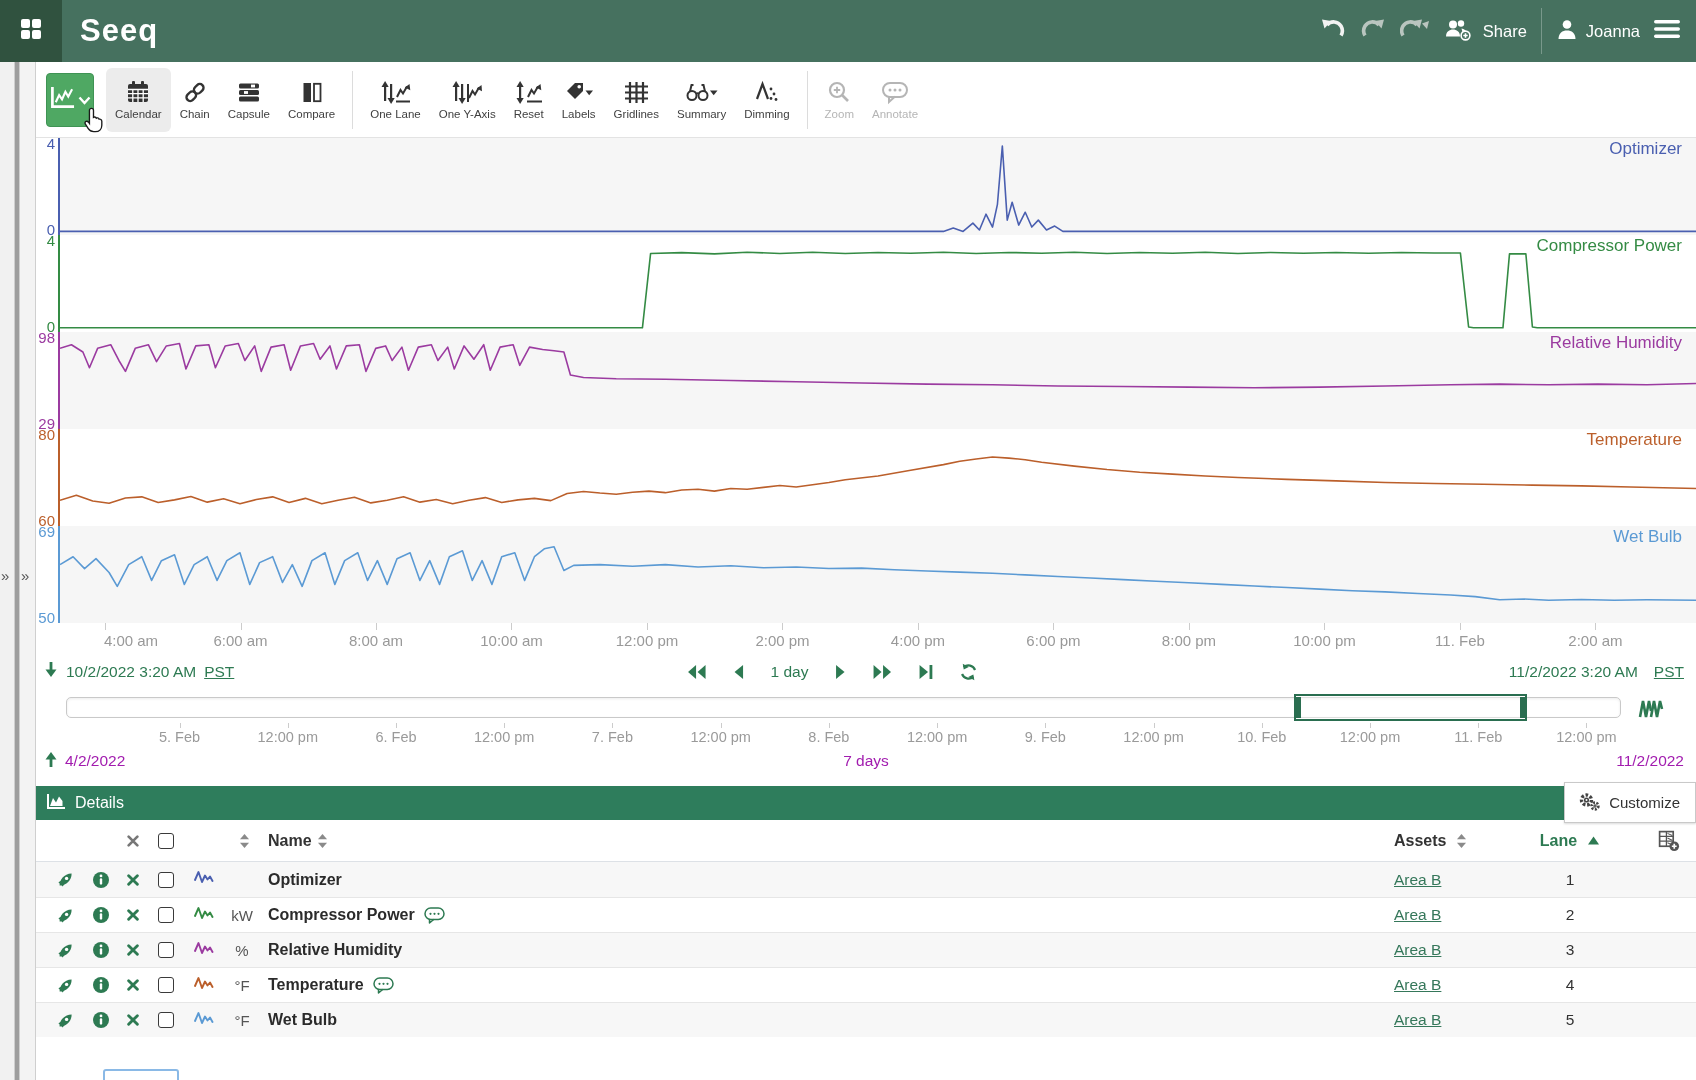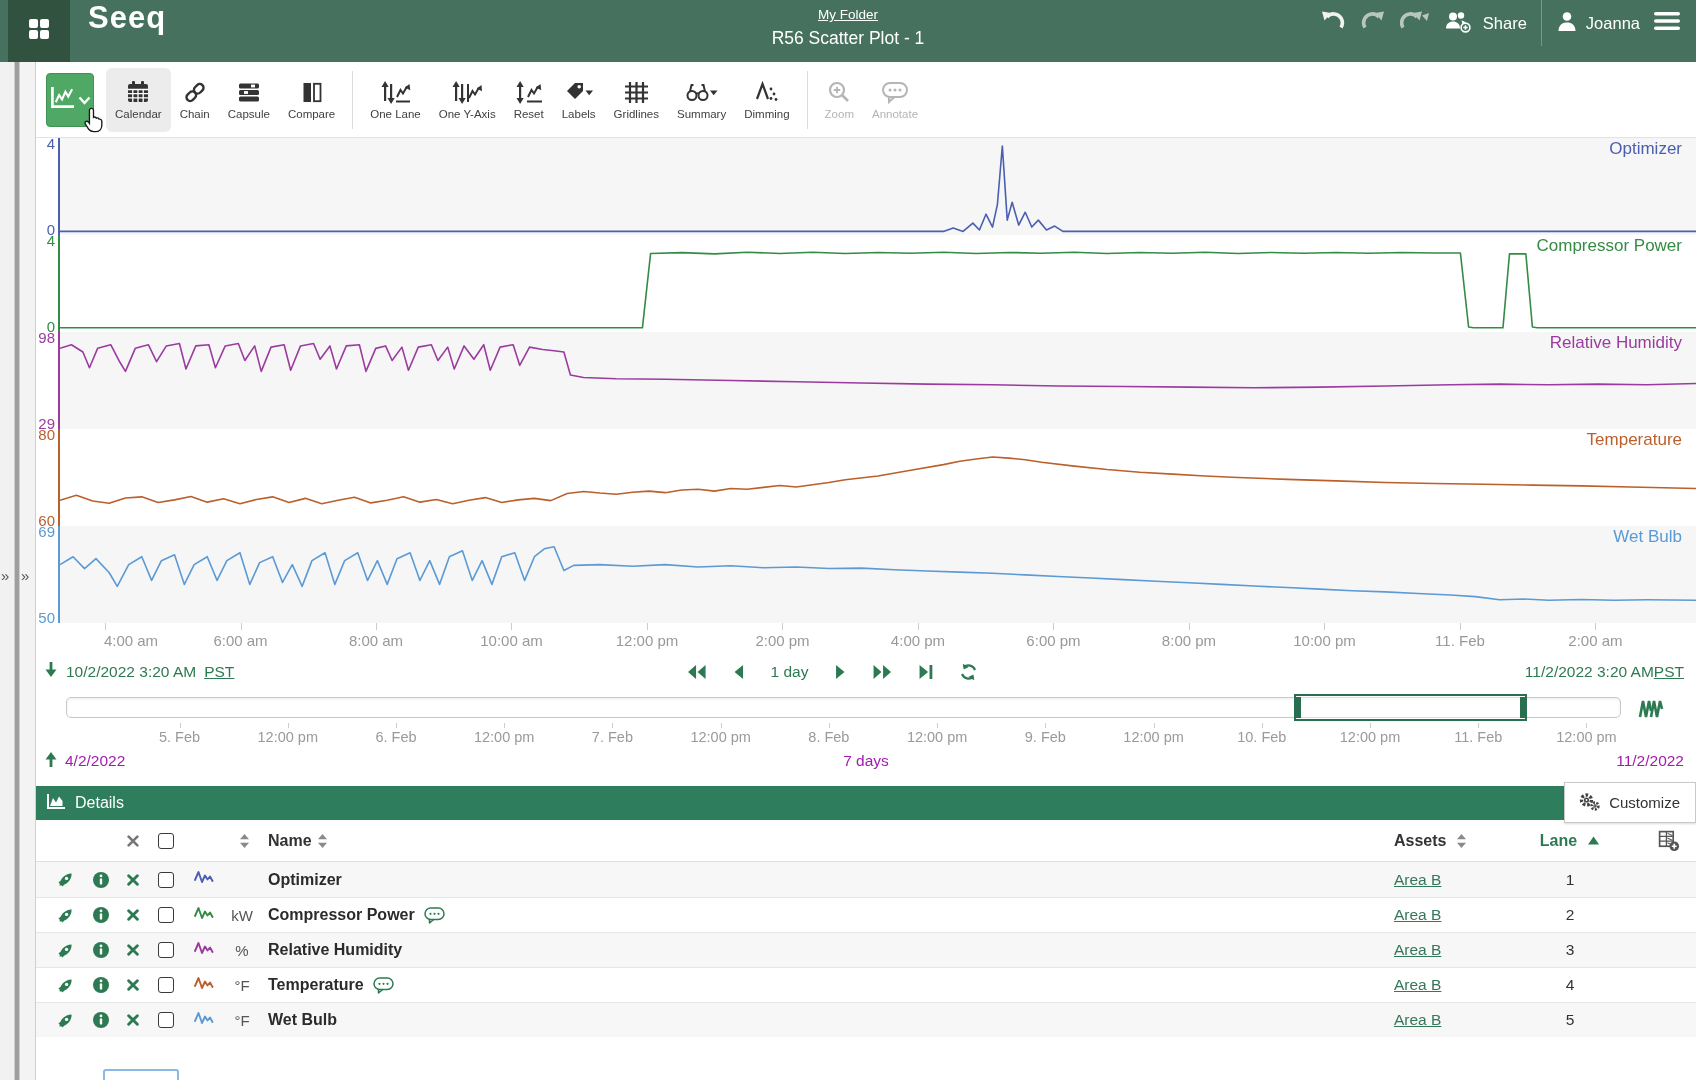--- a/index.html
+++ b/index.html
@@ -1,20 +1,20 @@
 <!DOCTYPE html>
 <html><head>
 <meta charset="utf-8">
 <style>
   html,body{margin:0;padding:0;background:#fff;}
   *{box-sizing:border-box;}
   .app{position:relative;width:1696px;height:1080px;overflow:hidden;font-family:"Liberation Sans",sans-serif;background:#fff;}
 
   
-  .hdr{height:62px;background:#46715f;display:flex;align-items:flex-start;color:#fff;position:relative;padding-left:8px;}
+  .hdr{height:62px;background:#46715f;display:flex;align-items:center;color:#fff;position:relative;}
   .appbtn{width:62px;height:62px;background:#30523f;display:flex;align-items:center;justify-content:center;flex:none;cursor:pointer;}
   .logo{font-size:31px;font-weight:bold;letter-spacing:1px;margin-left:18px;}
   .hdr-center{position:absolute;left:0;right:0;top:5px;text-align:center;pointer-events:none;}
   .crumb{font-size:13.5px;text-decoration:underline;display:inline-block;pointer-events:auto;cursor:pointer;}
   .title{font-size:17.5px;margin-top:5px;}
   .hdr-right{margin-left:auto;display:flex;align-items:center;gap:14px;padding-right:16px;}
   .hbtn{display:flex;align-items:center;gap:8px;cursor:pointer;font-size:16.5px;}
   .hdiv{width:1px;height:46px;background:rgba(255,255,255,.28);}
 
   
@@ -51,21 +51,21 @@
 
   
   .xaxis{height:32px;margin-left:22px;position:relative;flex:none;}
   .xtick{position:absolute;top:0;width:1px;height:7px;background:#ccc;}
   .xlbl{position:absolute;top:9px;transform:translateX(-50%);font-size:15px;color:#999;white-space:nowrap;}
 
   
   .timec{height:33px;display:flex;align-items:center;position:relative;font-size:15.5px;color:#2d7a52;flex:none;}
   .tc-left{display:flex;align-items:center;gap:8px;margin-left:8px;}
   .tc-center{position:absolute;left:796px;transform:translateX(-50%);display:flex;align-items:center;gap:26px;}
-  .tc-right{margin-left:auto;display:flex;align-items:center;gap:0;margin-right:12px;}
+  .tc-right{margin-left:auto;display:flex;align-items:center;gap:16px;margin-right:12px;}
   .tz{text-decoration:underline;cursor:pointer;}
   .navb{display:flex;align-items:center;cursor:pointer;}
 
   
   .ovwrap{height:30px;position:relative;margin-top:6px;flex:none;}
   .track{position:absolute;left:30px;width:1555px;top:3px;height:21px;border:1.5px solid #c9c9c9;border-radius:5px;background:#fff;box-shadow:inset 0 1px 3px rgba(0,0,0,.08);}
   .ovsel{position:absolute;top:-4px;bottom:-4px;border:2px solid #2a6e50;background:rgba(255,255,255,.4);cursor:ew-resize;}
   .ovsel::before,.ovsel::after{content:"";position:absolute;top:1px;bottom:1px;width:5px;background:#2a6e50;}
   .ovsel::before{left:0;}
   .ovsel::after{right:0;}
@@ -111,24 +111,20 @@
   <div class="hdr">
     <div class="appbtn">
         <span><svg width="24" height="24" viewBox="0 0 24 24" fill="#fff">
             <rect x="2" y="2" width="9" height="9" rx="2"></rect>
             <rect x="13" y="2" width="9" height="9" rx="2"></rect>
             <rect x="2" y="13" width="9" height="9" rx="2"></rect>
             <rect x="13" y="13" width="9" height="9" rx="2"></rect>
           </svg></span>
       </div>
     <div class="logo">Seeq</div>
-    <div class="hdr-center">
-      <a class="crumb">My Folder</a>
-      <div class="title">R56 Scatter Plot - 1</div>
-    </div>
     <div class="hdr-right">
       <span class="hbtn">
           <span><svg width="26" height="22" viewBox="0 0 26 22">
               <path d="M7 7 C11 2.5 18 3 21 8 C23 11.5 22.5 15 21 17.5" fill="none" stroke="#f2f2f2" stroke-width="3.6"></path>
               <polygon points="2,1.5 11,3 4.5,10.5" fill="#f2f2f2"></polygon>
             </svg></span>
         </span>
       <span class="hbtn">
           <span><svg width="26" height="22" viewBox="0 0 26 22">
               <path d="M19 7 C15 2.5 8 3 5 8 C3 11.5 3.5 15 5 17.5" fill="none" stroke="#b9c5bf" stroke-width="3.6"></path>

